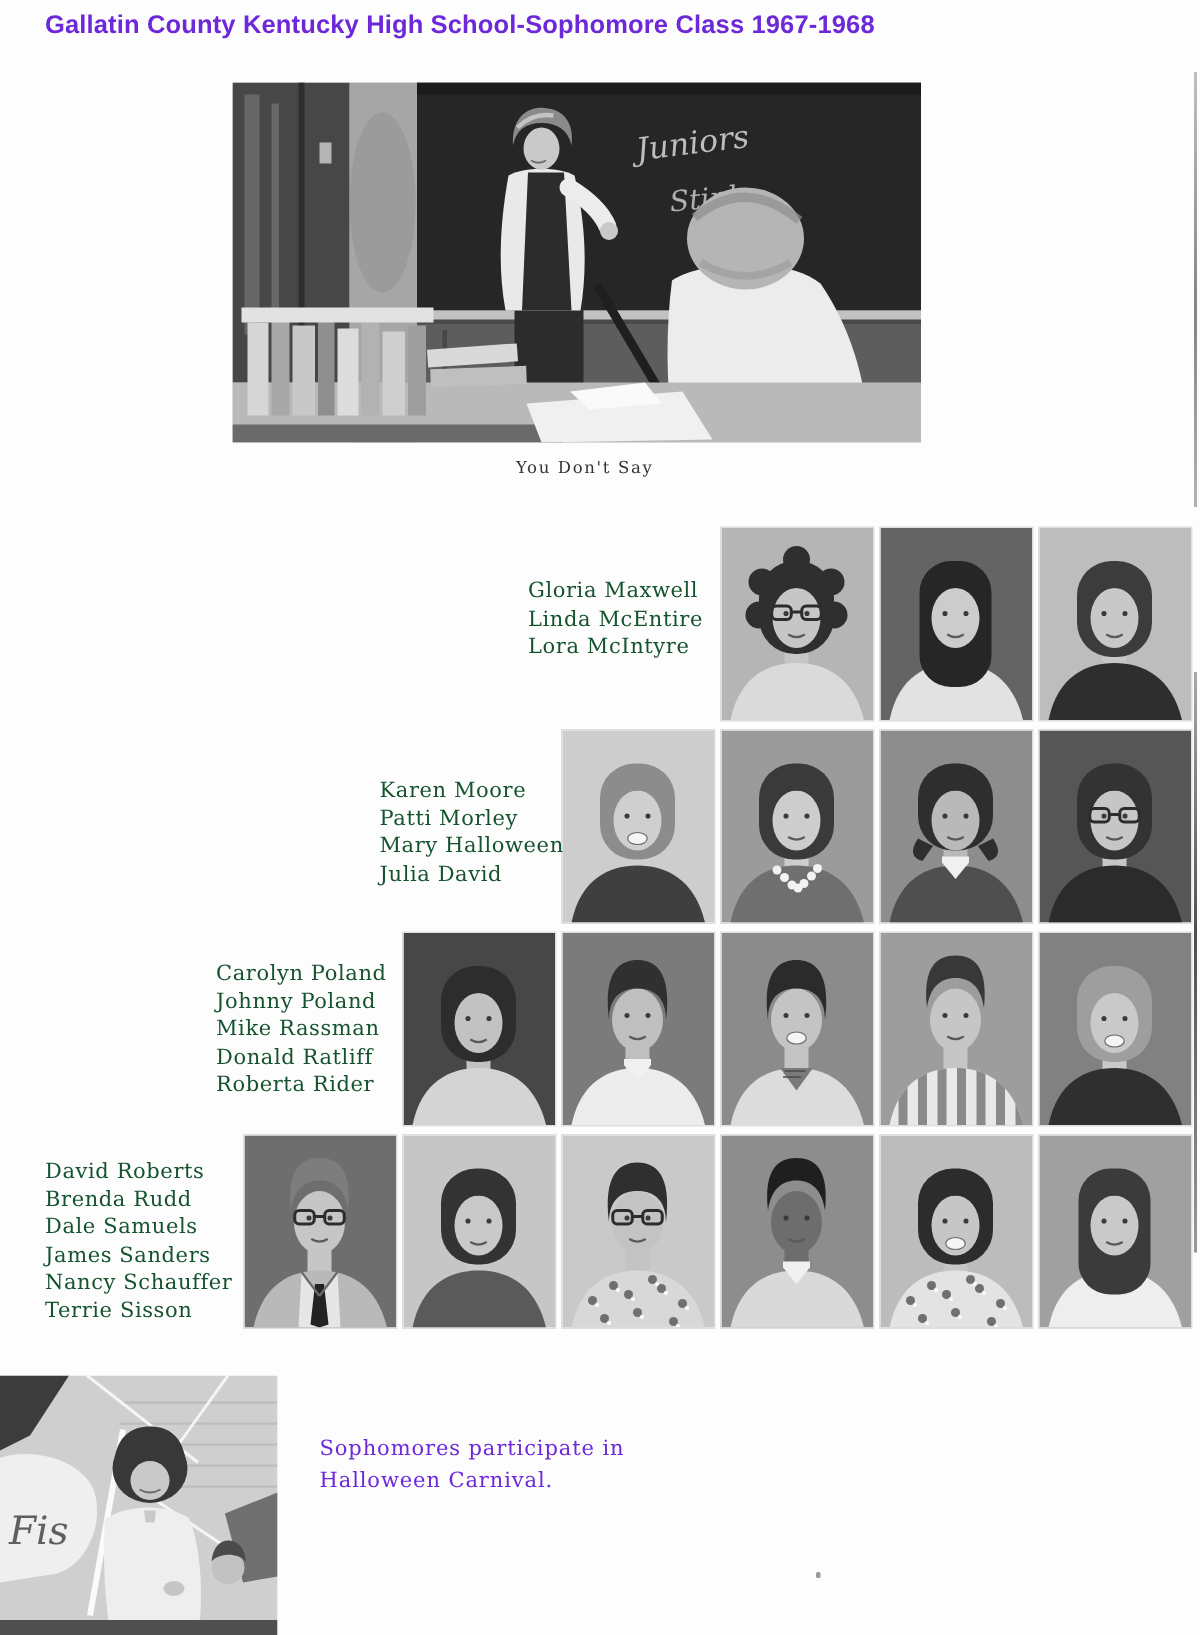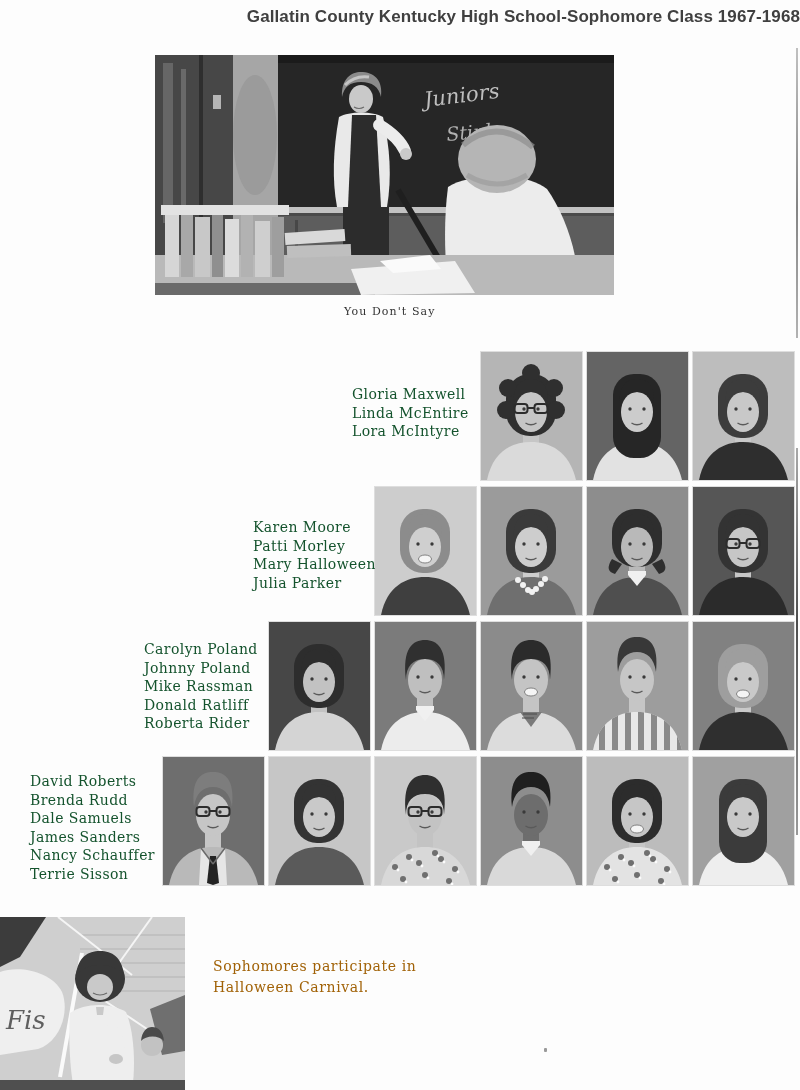--- a/index.html
+++ b/index.html
@@ -1,40 +1,40 @@
 <!DOCTYPE html>
 <html><head>
 <meta charset="utf-8">
 <style>
   html,body{margin:0;padding:0;background:#ffffff;}
   .page{
     position:relative;width:800px;height:1090px;background:#fdfdfd;
     overflow:hidden;font-family:"DejaVu Serif",serif;color:#2b2b2b;
   }
   .page-title{
-    position:absolute;top:7px;left:30px;right:0;text-align:right;
+    position:absolute;top:7px;left:30px;right:0;text-align:left;
     font-family:"Liberation Sans",sans-serif;font-weight:bold;font-size:17px;
-    color:#404040;letter-spacing:0.1px;
+    color:#6d28d9;letter-spacing:0.1px;
   }
   .main-photo{position:absolute;left:155px;top:55px;width:459px;height:240px;}
   .main-photo svg{display:block;}
   .photo-caption{
     position:absolute;left:344px;top:305px;font-size:11px;letter-spacing:1.1px;color:#333;
   }
   .names{
     position:absolute;font-size:14px;line-height:18.5px;letter-spacing:0.4px;color:#14532d;
     white-space:pre;
   }
   .photo-row{position:absolute;display:flex;gap:5px;}
   .portrait{width:101px;height:128px;}
   .portrait svg{display:block;outline:1px solid rgba(0,0,0,0.12);}
   .carnival-photo{position:absolute;left:0px;top:917px;width:183px;height:173px;}
   .carnival-caption{
     position:absolute;left:213px;top:956px;font-size:14px;line-height:21px;
-    letter-spacing:0.6px;color:#a16207;
+    letter-spacing:0.6px;color:#6d28d9;
   }
   .page-edge-a{position:absolute;left:796px;top:48px;width:2px;height:290px;
     background:linear-gradient(#b5b5b5,#6f6f6f 55%,#a5a5a5);opacity:.85;}
   .page-edge-b{position:absolute;left:796px;top:448px;width:2px;height:387px;
     background:linear-gradient(#9a9a9a,#2f2f2f 45%,#888888);opacity:.85;}
   .ink-speck{position:absolute;left:544px;top:1048px;width:3px;height:4px;
     background:#9a9a9a;border-radius:1px;}
 </style>
 </head>
 <body>
@@ -171,21 +171,21 @@
             <path d="M6,128 C12,99 31,90 50,90 C69,90 88,99 95,128 Z" fill="#2e2e2e"></path>
             <rect x="25" y="22" width="50" height="64" rx="23" fill="#3c3c3c"></rect>
             <ellipse cx="50" cy="60" rx="16" ry="20" fill="#c8c8c8"></ellipse>
             <path d="M33,50 C32,33 40,27 50,27 C60,27 68,33 67,50 C62,43 57,40 50,40 C43,40 38,43 33,50 Z" fill="#3c3c3c"></path>
             <circle cx="43" cy="57" r="1.7" fill="#3a3a3a"></circle>
             <circle cx="57" cy="57" r="1.7" fill="#3a3a3a"></circle>
             <path d="M44.5,71 Q50,74.5 55.5,71" stroke="#5a5a5a" stroke-width="1.4" fill="none"></path>
           </svg>
         </div>
       </div>
-      <div class="names" style="left: 253px; top: 518px;"><div>Karen Moore</div><div>Patti Morley</div><div>Mary Halloween</div><div>Julia Parker</div></div>
+      <div class="names" style="left: 253px; top: 518px;"><div>Karen Moore</div><div>Patti Morley</div><div>Mary Halloween</div><div>Julia David</div></div>
       <div class="photo-row" style="left: 375px; top: 487px;">
         <div class="portrait">
           <svg viewBox="0 0 101 128" width="101" height="128" xmlns="http://www.w3.org/2000/svg">
             <defs>
               <clipPath id="t1-0">
                 <path d="M6,128 C12,99 31,90 50,90 C69,90 88,99 95,128 Z"></path>
               </clipPath>
             </defs>
             <rect width="101" height="128" fill="#cdcdcd"></rect>
             <rect x="42" y="68" width="16" height="24" fill="#cfcfcf"></rect>

